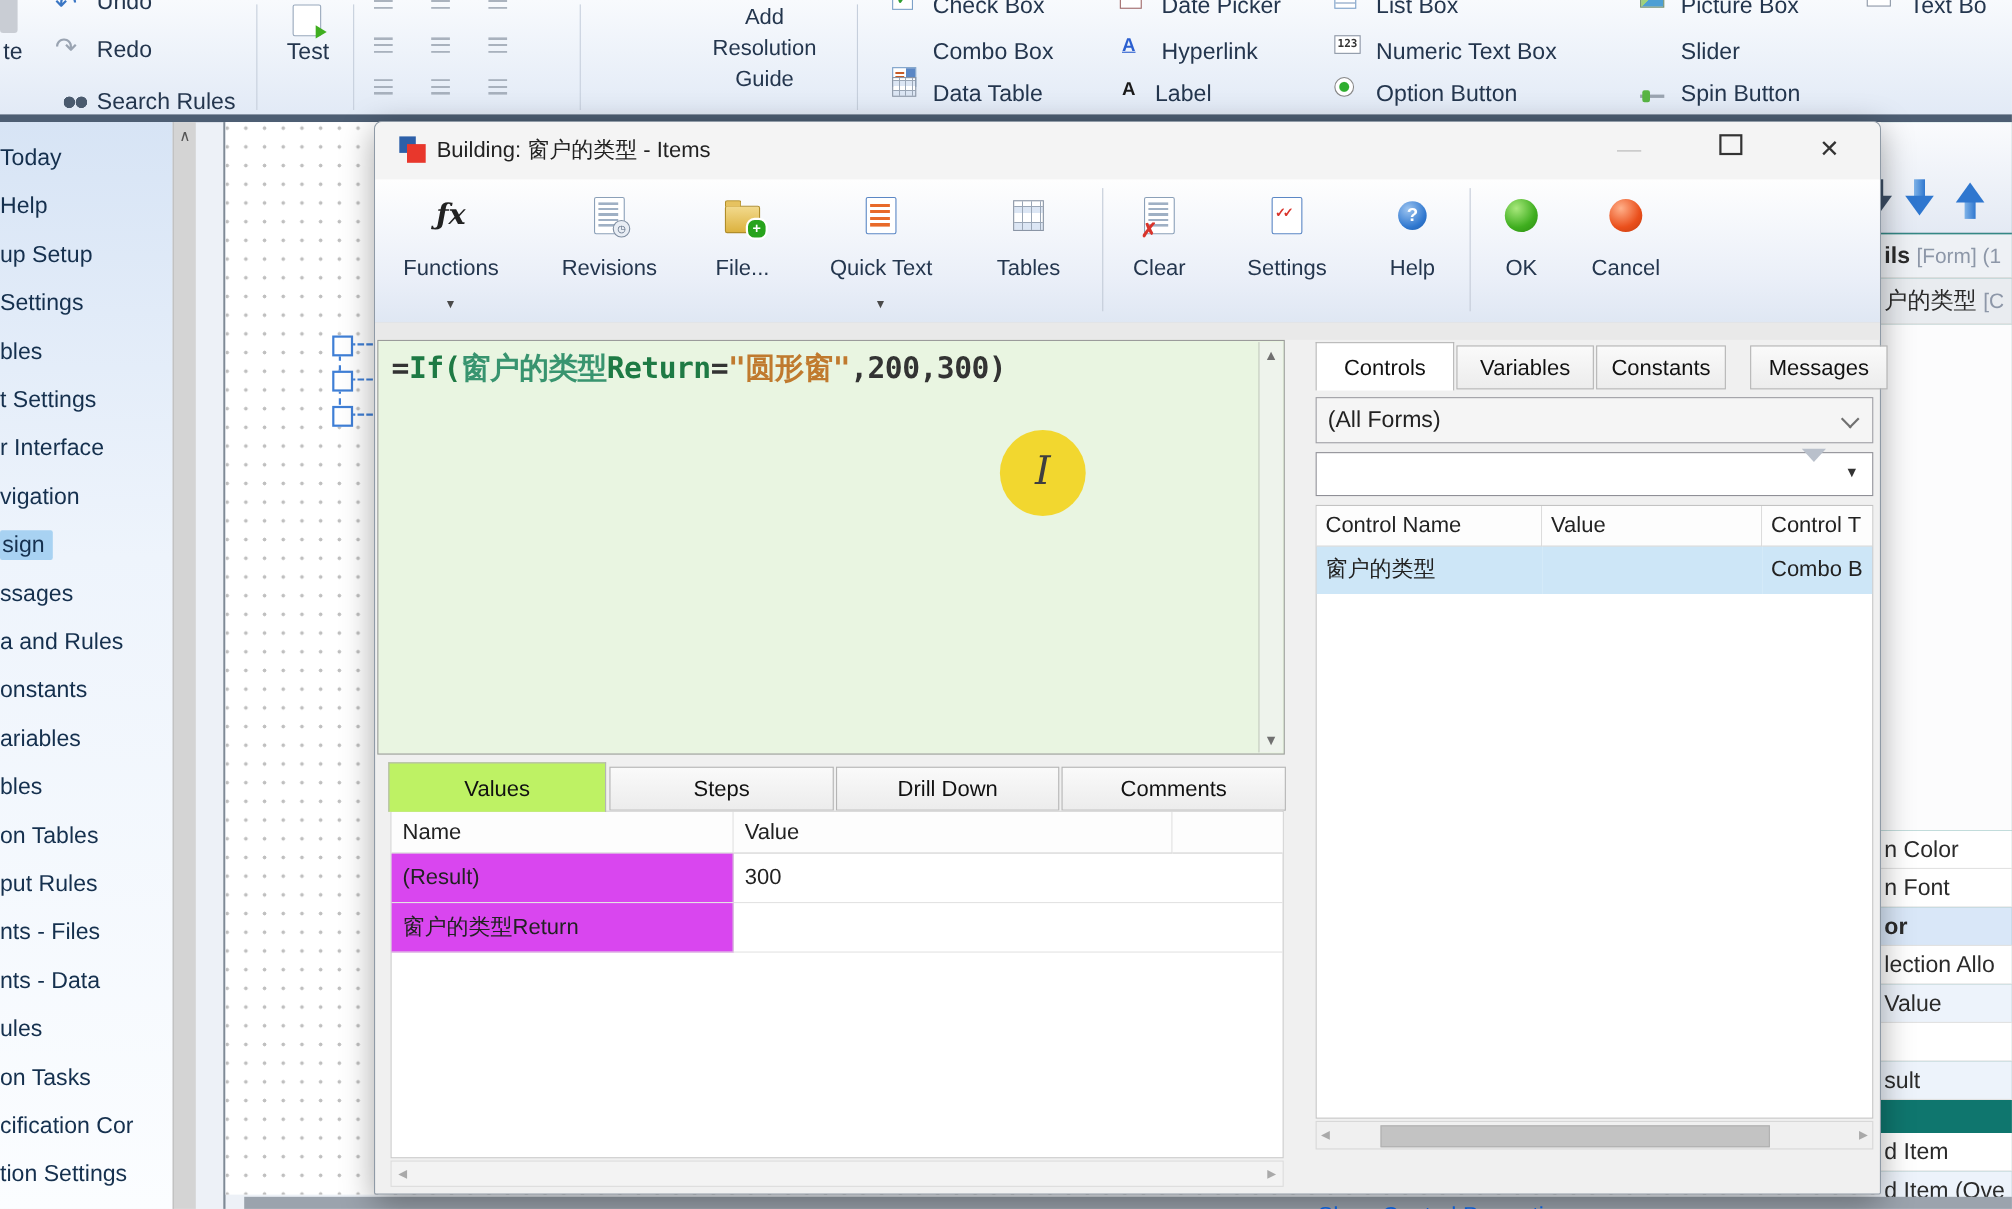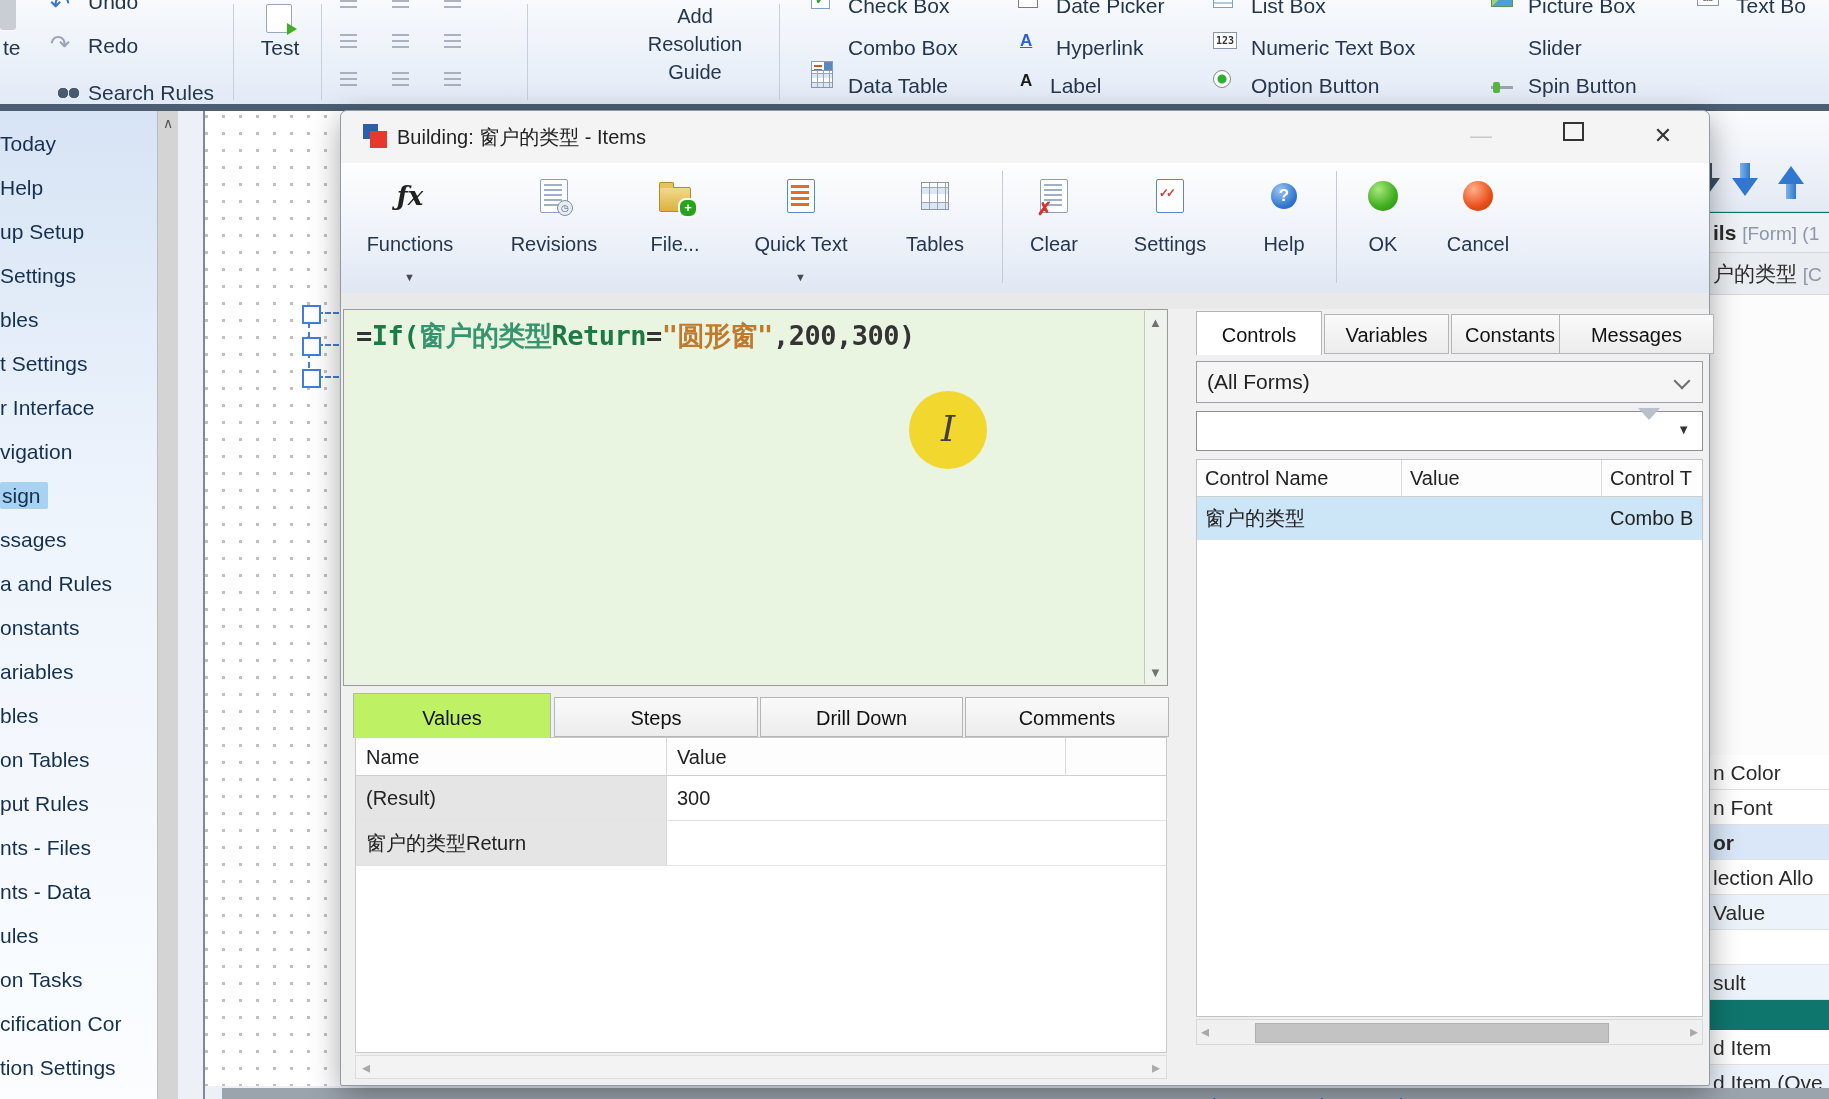--- a/index.html
+++ b/index.html
@@ -145,21 +145,21 @@
 
   .vtab{top:586px;height:40px;line-height:40px;text-align:center;font-size:20px;color:#111;
     background:linear-gradient(#fafafa,#ececec);border:1px solid #b5b5b5;box-sizing:border-box}
   .vtab.active{top:582px;height:45px;line-height:48px;background:#bef264;border-bottom:none;z-index:3}
 
   #vtable{left:14px;top:626px;width:812px;height:316px;background:#fff;border:1px solid #c9c9c9;box-sizing:border-box}
   .vt-cell{position:absolute;box-sizing:border-box;padding-left:10px;font-size:20px;color:#222;line-height:38px;
     border-right:1px solid #d9d9d9;overflow:hidden;white-space:nowrap}
   .vt-head{height:38px;border-bottom:1px solid #cfcfcf;background:#fdfdfd}
   .vt-row{height:45px;line-height:45px;border-bottom:1px solid #e3e3e3}
-  .vt-name{background:#e5e5e5}
+  .vt-name{background:#d946ef}
   #v-hscroll{left:14px;top:944px;width:812px;height:24px;background:#f3f3f3;border:1px solid #dcdcdc;box-sizing:border-box}
   .scr-arrow{position:absolute;top:2px;color:#a9a9a9;font-size:16px;line-height:20px}
 
   
   #rpanel{left:850px;top:200px;width:515px;height:776px}
   .rtab{top:3px;height:40px;line-height:40px;text-align:center;font-size:20px;color:#111;
     background:linear-gradient(#fafafa,#ececec);border:1px solid #b5b5b5;box-sizing:border-box}
   .rtab.active{top:0;height:44px;line-height:46px;background:#fff;border-bottom:none;z-index:3}
   #forms-select{left:5px;top:50px;width:507px;height:42px;background:#f5f5f5;border:1px solid #9e9ea4;box-sizing:border-box;
     font-size:21px;line-height:40px;color:#222;padding-left:10px}
@@ -448,21 +448,21 @@
   </div>
   <div id="v-hscroll" class="abs">
     <span class="scr-arrow" style="left:6px">◂</span>
     <span class="scr-arrow" style="right:6px">▸</span>
   </div>
 
   <div id="rpanel" class="abs">
     <div class="abs rtab active" style="left:5px;width:126px">Controls</div>
     <div class="abs rtab" style="left:133px;width:125px">Variables</div>
     <div class="abs rtab" style="left:260px;width:118px">Constants</div>
-    <div class="abs rtab" style="left:368px;width:155px">Messages</div>
+    <div class="abs rtab" style="left:400px;width:125px">Messages</div>
 
     <div id="forms-select" class="abs nowrap">
       <span>(All Forms)</span>
       <span class="chev"></span>
     </div>
 
     <div id="filter-box" class="abs">
       <span class="funnel"><span class="cone"></span><span class="pipe"></span></span>
       <span id="filter-dd">▼</span>
     </div>

